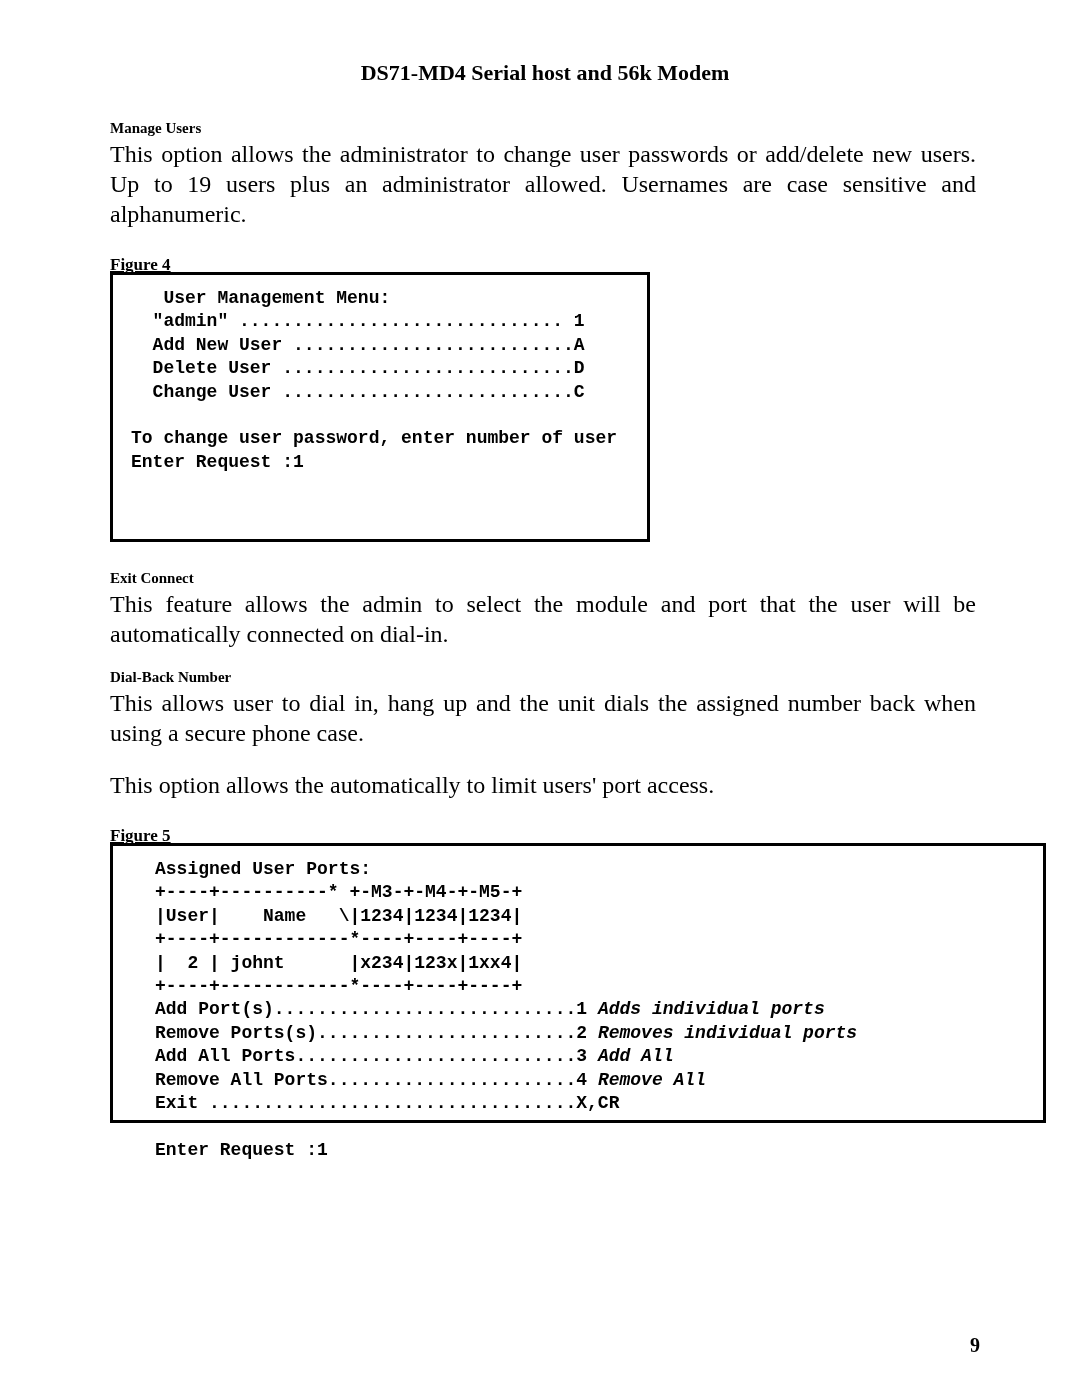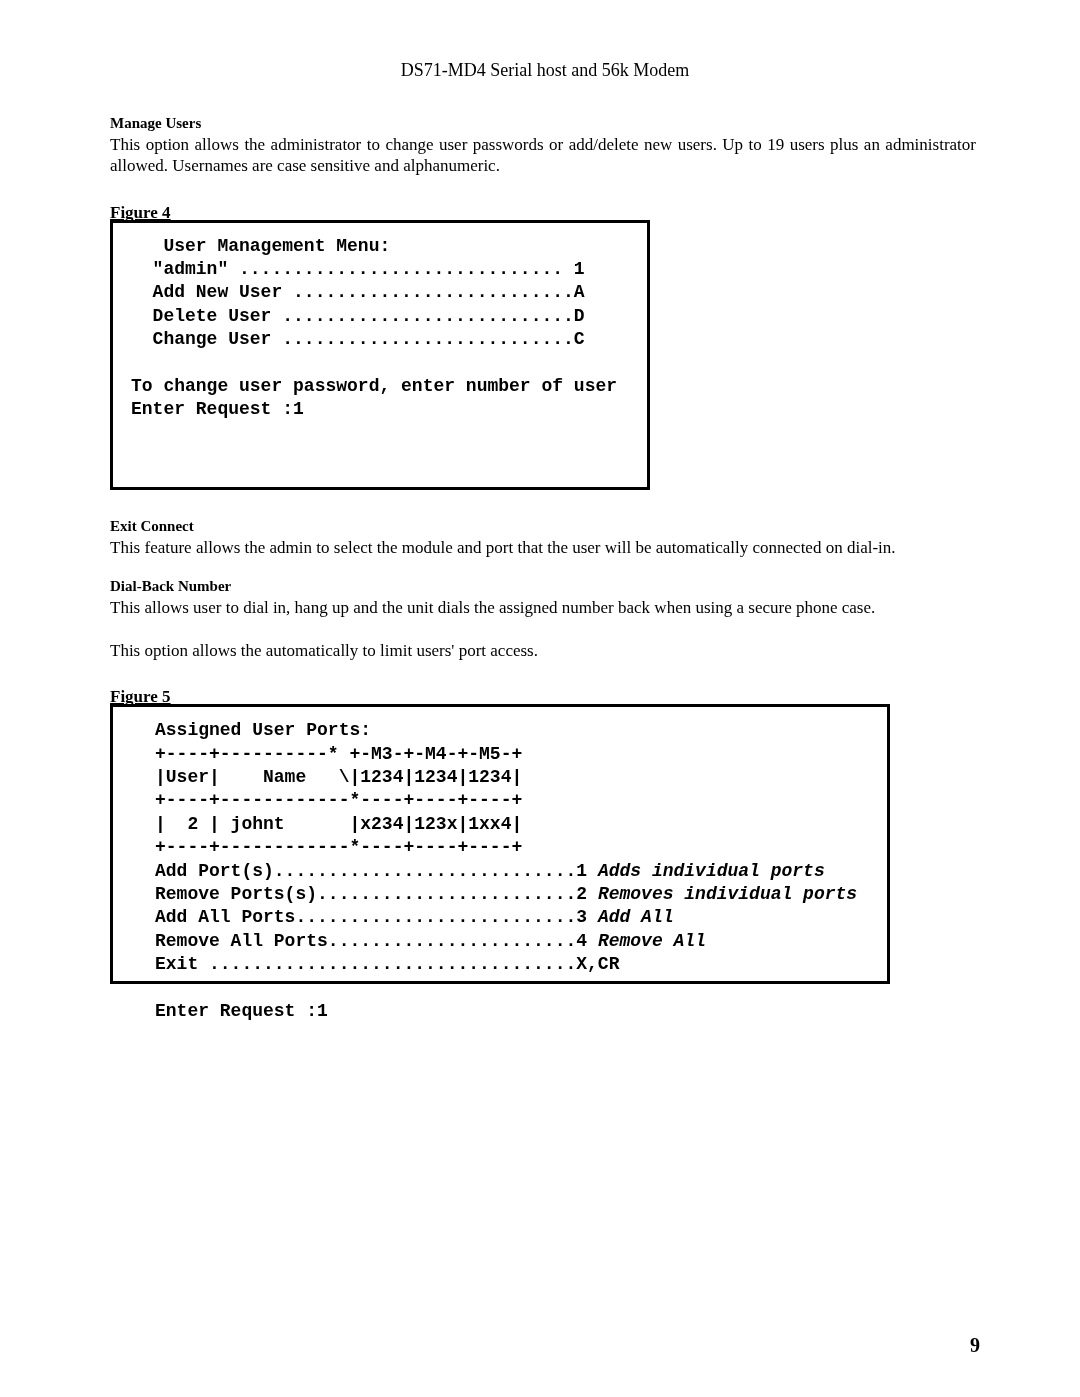--- a/index.html
+++ b/index.html
@@ -14,31 +14,31 @@
   }
   .page {
     box-sizing: border-box;
     width: 1080px;
     height: 1397px;
     padding: 60px 100px 40px 110px;
     position: relative;
   }
   .title {
     text-align: center;
-    font-weight: normal;
-    font-size: 18px;
+    font-weight: bold;
+    font-size: 22px;
     margin-bottom: 34px;
   }
   .section-heading {
     font-weight: bold;
     font-size: 15px;
     margin: 0;
   }
   .body-text {
-    font-size: 17px;
+    font-size: 24px;
     line-height: 1.25;
     text-align: justify;
     margin: 2px 4px 0 0;
   }
   .figure-label {
     font-weight: bold;
     font-size: 17px;
     text-decoration: underline;
     margin: 26px 0 0 0;
     position: relative;
@@ -53,21 +53,21 @@
     white-space: pre;
     box-sizing: border-box;
   }
   .fig4-box {
     width: 540px;
     height: 270px;
     margin-top: -3px;
     padding: 12px 10px 10px 18px;
   }
   .fig5-box {
-    width: 780px;
+    width: 936px;
     height: 280px;
     margin-top: -3px;
     padding: 12px 10px 10px 42px;
   }
   .mono-bold { font-weight: bold; }
   .mono-italic { font-style: italic; font-weight: bold; }
   .spacer-md { height: 28px; }
   .spacer-sm { height: 20px; }
   .page-num {
     position: absolute;

